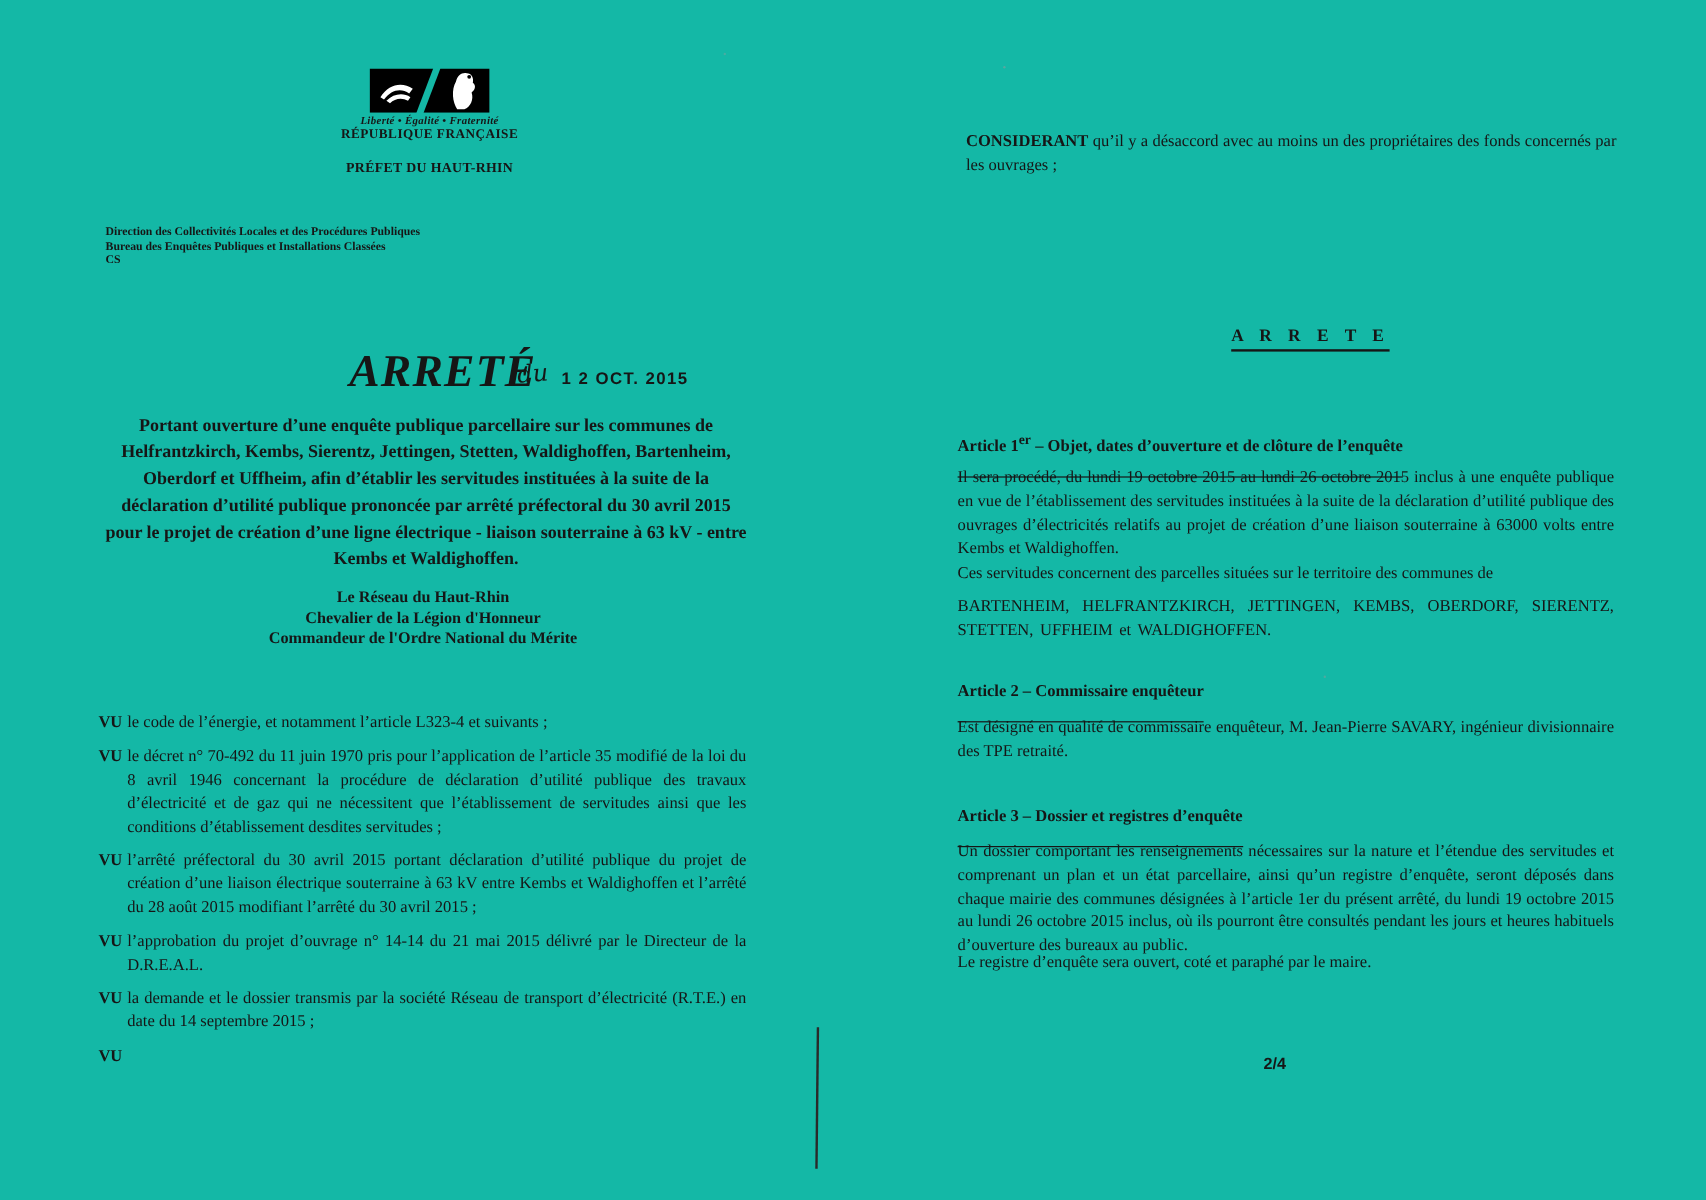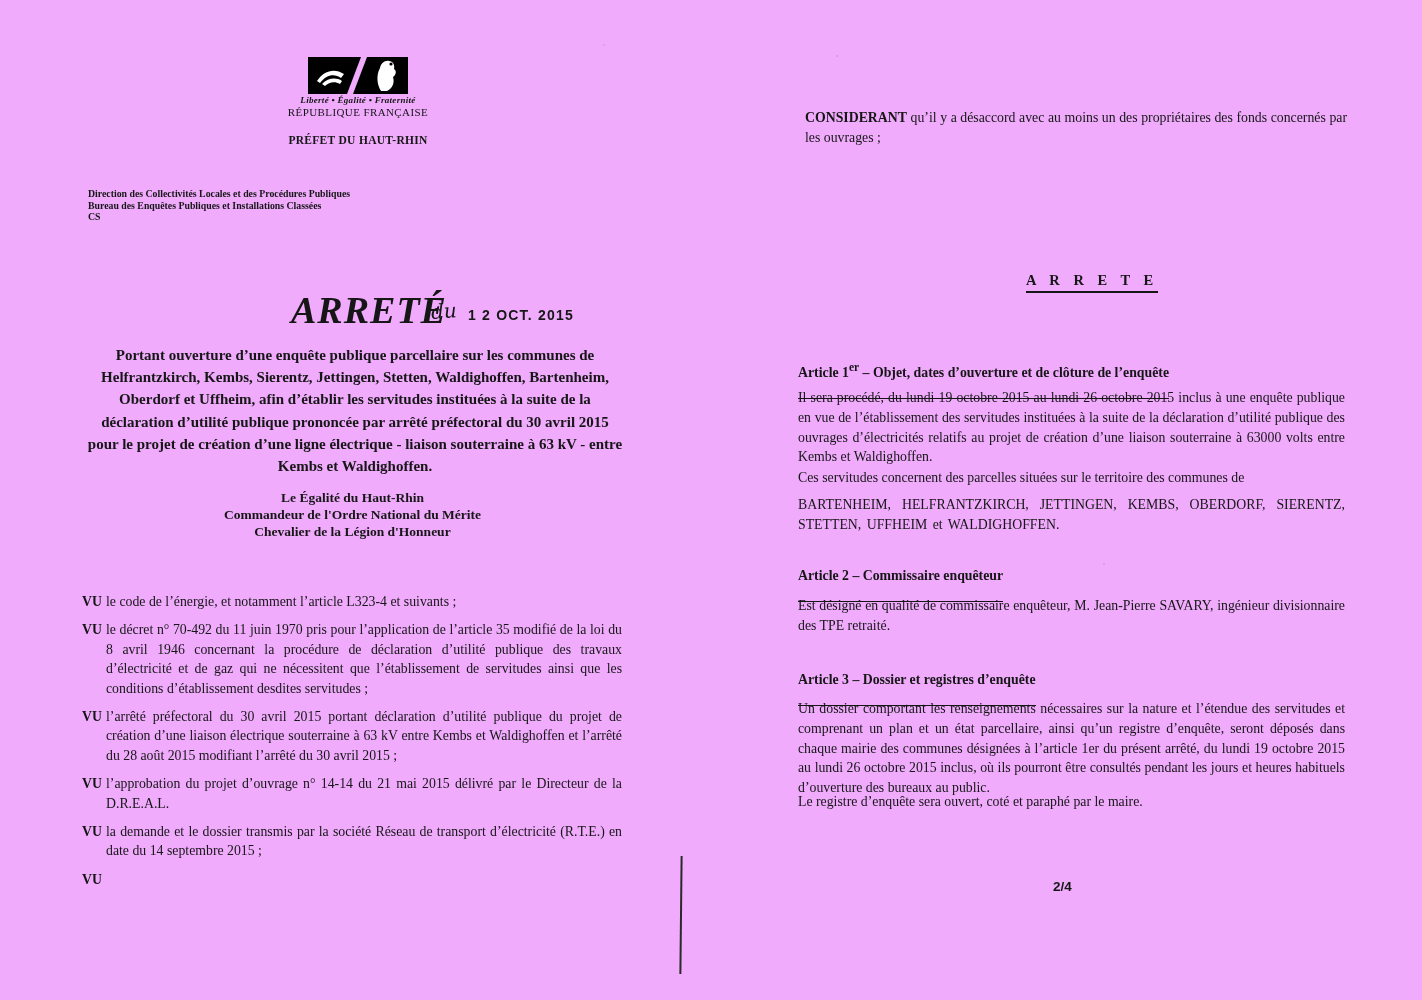--- a/index.html
+++ b/index.html
@@ -1,30 +1,30 @@
 <!DOCTYPE html>
 <html><head>
 <meta charset="utf-8">
 <style>
   html,body{margin:0;padding:0;}
   .scan{
     position:relative;
     width:1422px;height:1000px;
-    background:#f0abfc;
+    background:#14b8a6;
     font-family:"Liberation Serif", serif;
     color:#161616;
     overflow:hidden;
   }
   .abs{position:absolute;}
 
   
   .gov-header{left:281px;top:57px;width:154px;text-align:center;}
   .gov-logo{display:block;margin:0 auto;}
   .motto{font-size:9px;font-weight:bold;font-style:italic;letter-spacing:0.3px;margin-top:1px;white-space:nowrap;}
-  .republic{font-size:11px;font-weight:normal;letter-spacing:0.4px;margin-top:1px;white-space:nowrap;}
+  .republic{font-size:11px;font-weight:bold;letter-spacing:0.4px;margin-top:1px;white-space:nowrap;}
   .prefecture{font-size:11.5px;font-weight:bold;letter-spacing:0.3px;margin-top:16px;white-space:nowrap;}
 
   .service-block{left:88px;top:188px;font-size:9.8px;font-weight:bold;line-height:11.6px;}
 
   
   .title-word{left:291px;top:288px;font-size:38px;font-weight:bold;letter-spacing:1px;font-style:italic;}
   .title-du{left:431px;top:299px;font-size:20px;font-style:italic;font-family:"DejaVu Serif",serif;transform:rotate(-4deg);}
   .title-stamp{left:468px;top:307px;font-family:"Liberation Sans",sans-serif;font-size:14px;font-weight:bold;letter-spacing:1.2px;white-space:nowrap;}
 
   .subject{left:85px;top:344px;width:540px;text-align:center;font-weight:bold;font-size:15px;line-height:22.2px;}
@@ -86,23 +86,23 @@
     <div>CS</div>
   </div>
 
   <div class="abs title-word">ARRETÉ</div>
   <div class="abs title-du">du</div>
   <div class="abs title-stamp">1 2 OCT. 2015</div>
 
   <div class="abs subject">Portant ouverture d’une enquête publique parcellaire sur les communes de Helfrantzkirch, Kembs, Sierentz, Jettingen, Stetten, Waldighoffen, Bartenheim, Oberdorf et Uffheim, afin d’établir les servitudes instituées à la suite de la déclaration d’utilité publique prononcée par arrêté préfectoral du 30 avril 2015 pour le projet de création d’une ligne électrique - liaison souterraine à 63 kV - entre Kembs et Waldighoffen.</div>
 
   <div class="abs prefect-block">
-    <div>Le Égalité du Haut-Rhin</div>
+    <div>Le Réseau du Haut-Rhin</div>
+    <div>Chevalier de la Légion d'Honneur</div>
     <div>Commandeur de l'Ordre National du Mérite</div>
-    <div>Chevalier de la Légion d'Honneur</div>
   </div>
 
   <div class="abs vu-list">
     <div class="vu-item">
       <span class="vu-label">VU</span>
       <span>le code de l’énergie, et notamment l’article L323-4 et suivants ;</span>
     </div>
     <div class="vu-item">
       <span class="vu-label">VU</span>
       <span>le décret n° 70-492 du 11 juin 1970 pris pour l’application de l’article 35 modifié de la loi du 8 avril 1946 concernant la procédure de déclaration d’utilité publique des travaux d’électricité et de gaz qui ne nécessitent que l’établissement de servitudes ainsi que les conditions d’établissement desdites servitudes ;</span>

